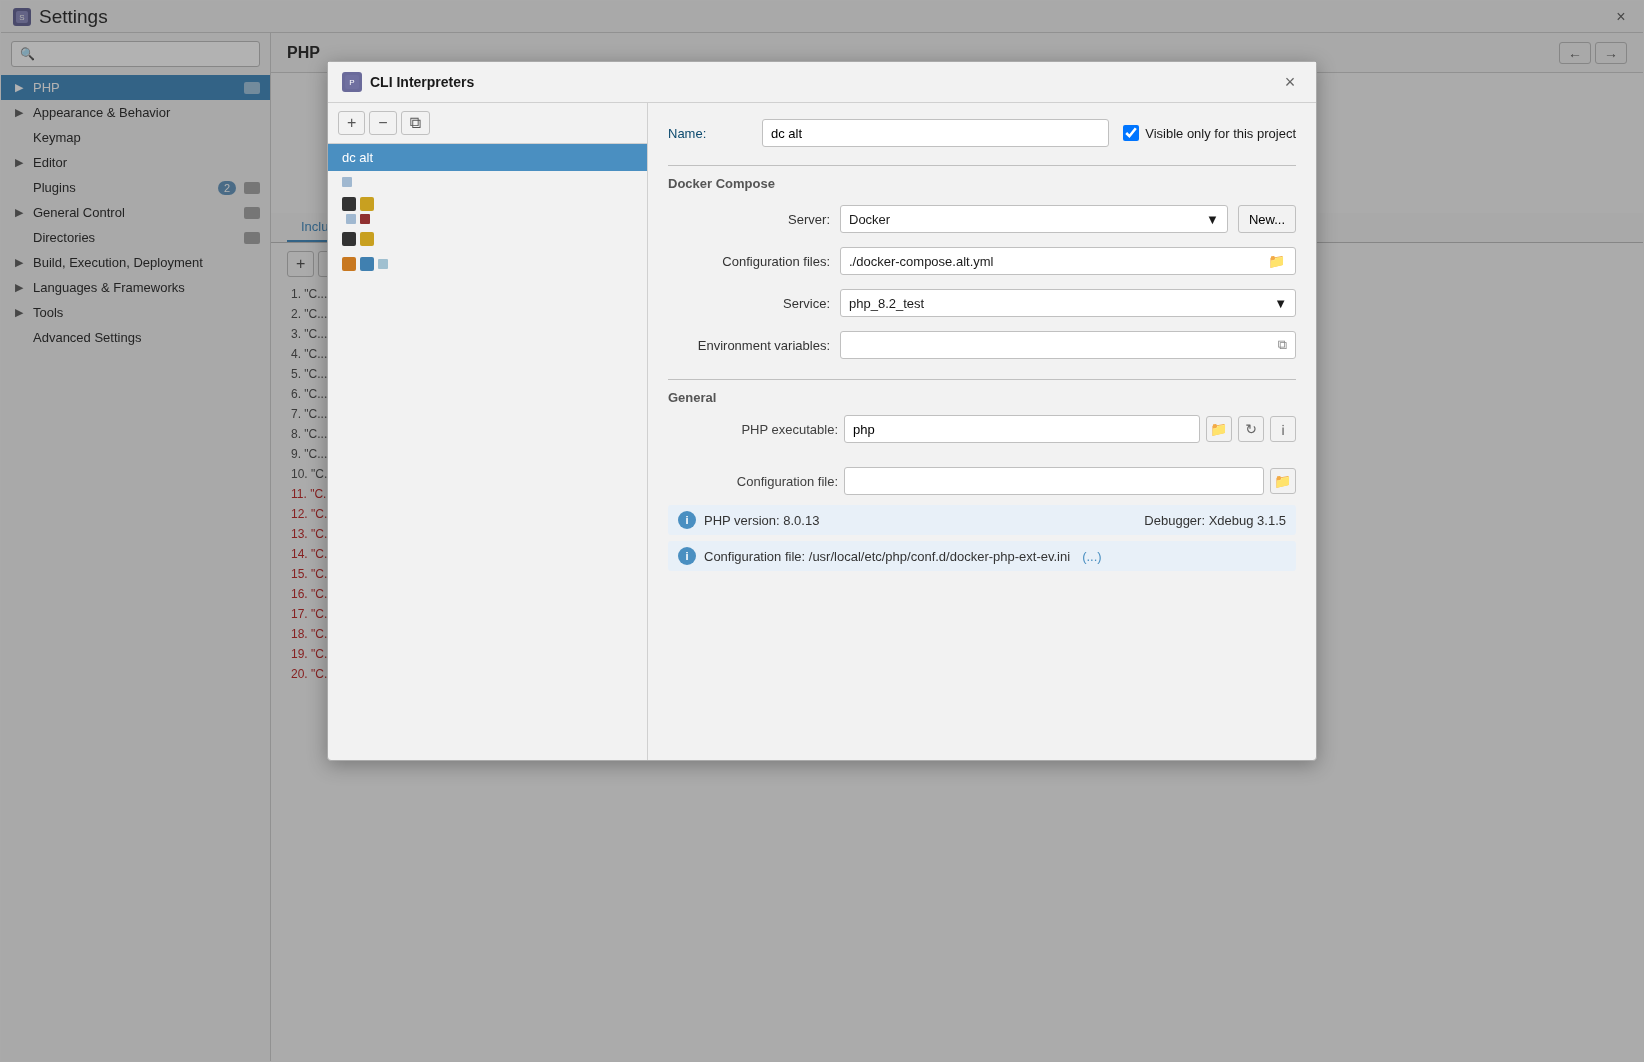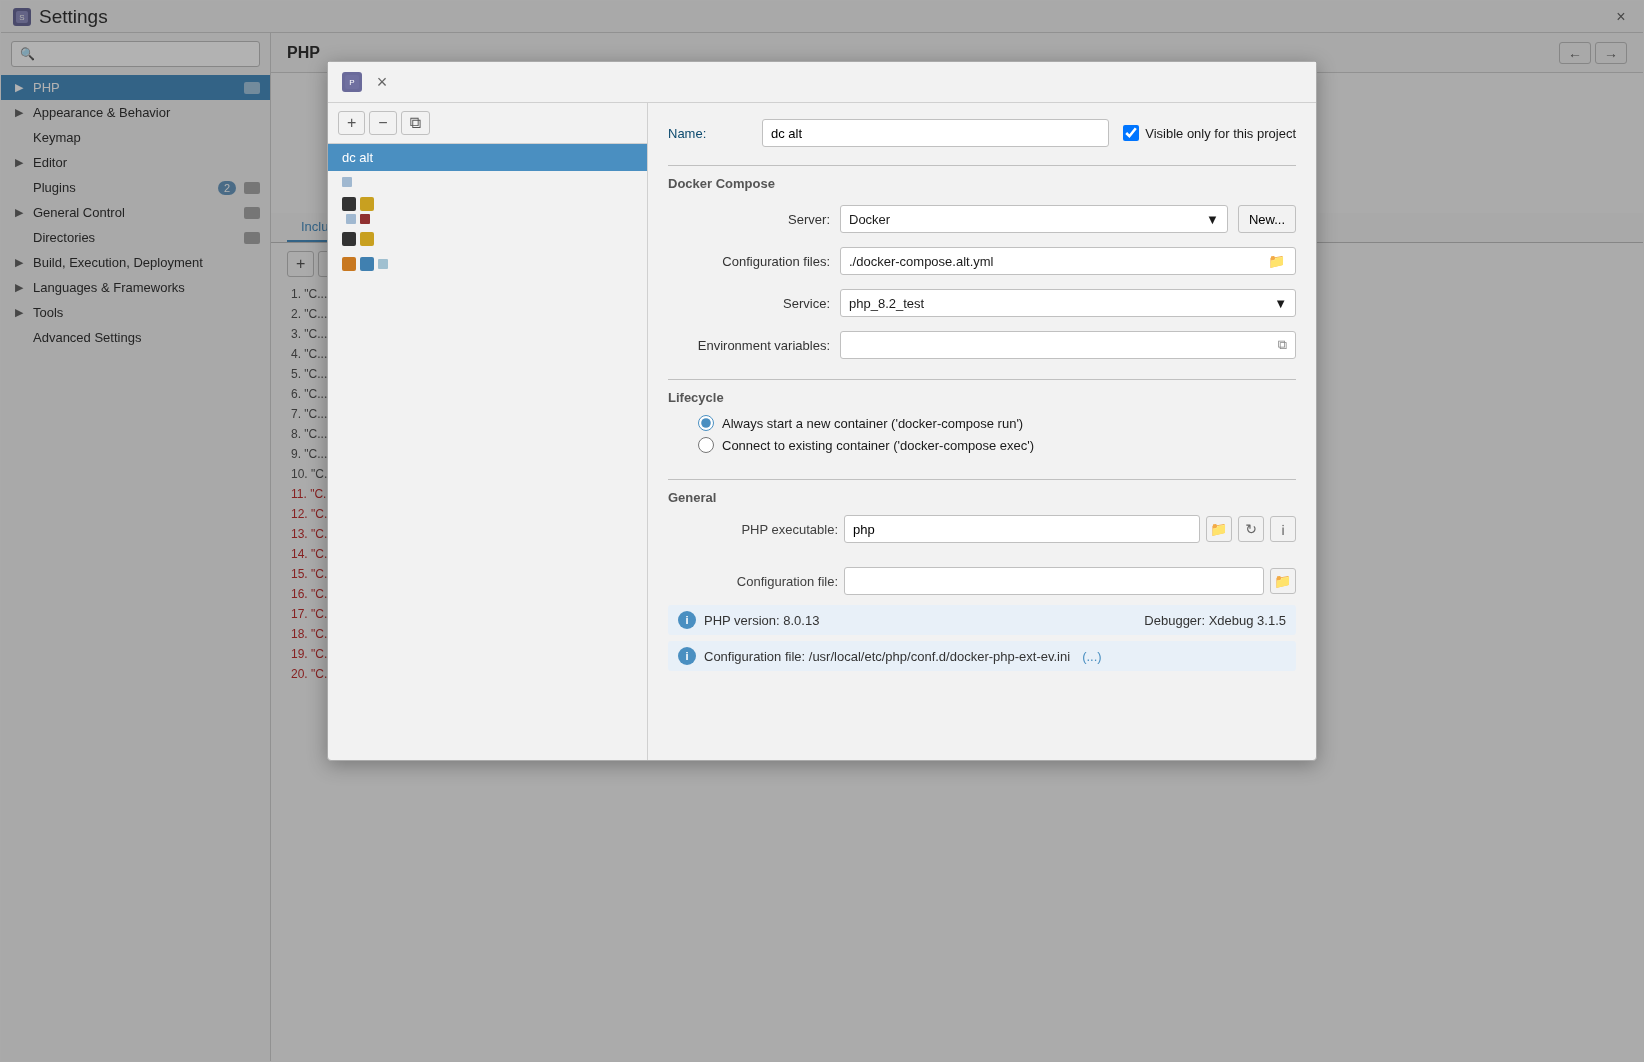--- a/index.html
+++ b/index.html
@@ -336,20 +336,21 @@
   <div class="modal-overlay">
     <div class="modal">
 
       <div class="modal-title-bar">
         <div class="modal-title-icon">
           <svg width="14" height="14" viewBox="0 0 14 14">
               <rect width="14" height="14" fill="#7070a0" rx="2"></rect>
               <text x="7" y="10" font-size="8" fill="white" text-anchor="middle">P</text>
             </svg>
         </div>
+        <span class="modal-title">CLI Interpreters</span>
         <span class="modal-close">×</span>
       </div>
 
       <div class="modal-body">
 
         <div class="modal-left">
           <div class="modal-left-toolbar">
             <button>+</button>
             <button>−</button>
             <button>⧉</button>
@@ -426,31 +427,20 @@
             </div>
           </div>
 
           <div class="field-row">
             <span class="field-label">Environment variables:</span>
             <div class="field-control" style="flex:1;justify-content:flex-end;">
               <span style="cursor:pointer;color:#888;">⧉</span>
             </div>
           </div>
 
-          <div class="lifecycle-section">
-            <div class="lifecycle-title">Lifecycle</div>
-            <div class="radio-row">
-              <input type="radio" name="lifecycle" checked="" class="radio-selected" style="">
-              <span>Always start a new container ('docker-compose run')</span>
-            </div>
-            <div class="radio-row">
-              <input type="radio" name="lifecycle" style="">
-              <span>Connect to existing container ('docker-compose exec')</span>
-            </div>
-          </div>
 
           <div class="general-section">
             <div class="general-title">General</div>
 
             <div class="php-exe-row">
               <span class="php-exe-label">PHP executable:</span>
               <input class="php-exe-input" type="text" value="php" style="">
               <div class="icon-btn">📁</div>
               <div class="icon-btn">↻</div>
               <div class="icon-btn">ℹ</div>

